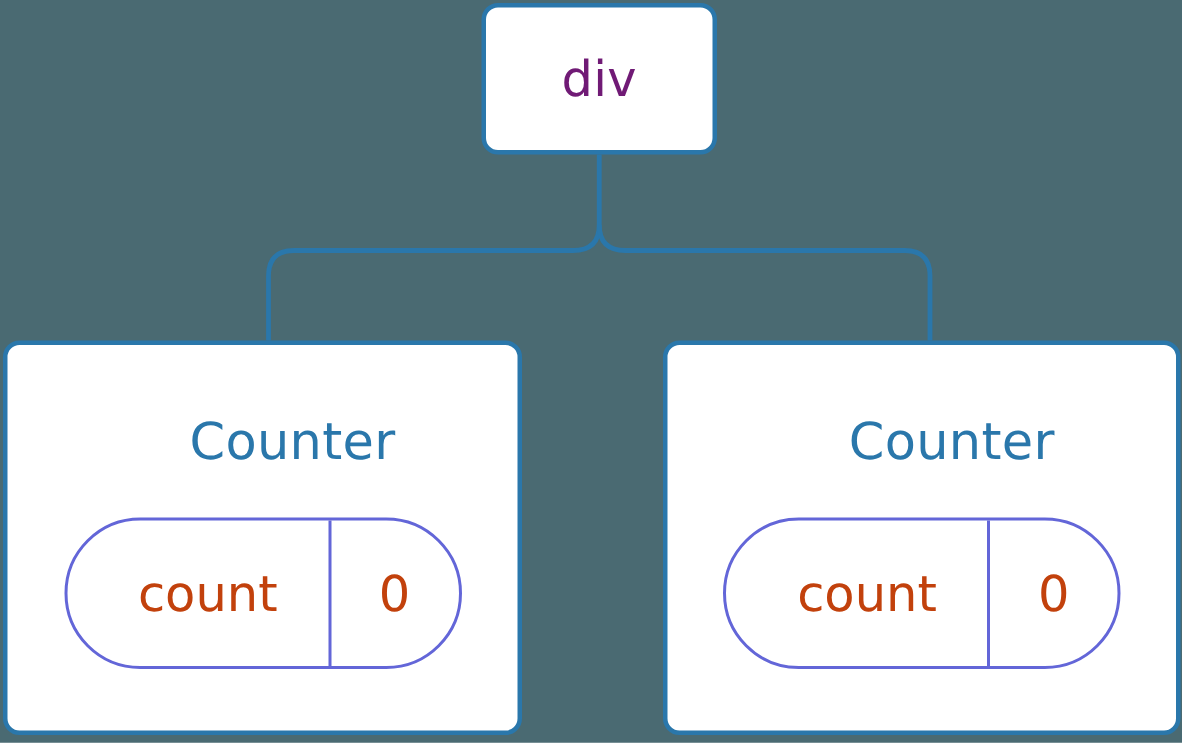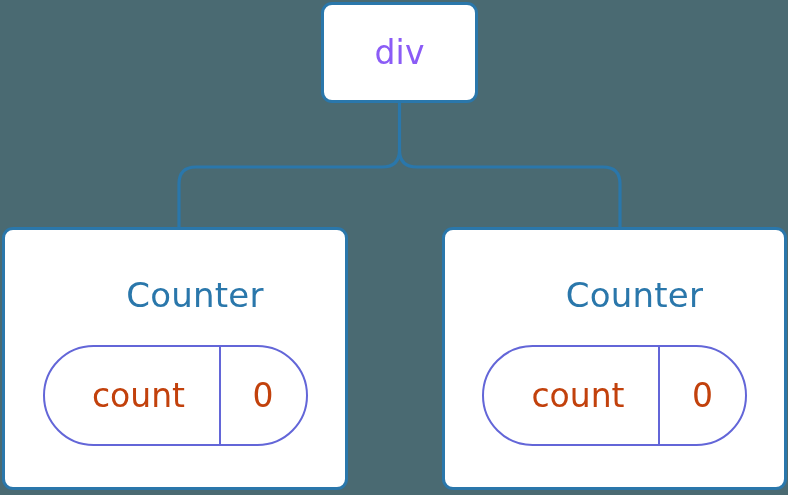--- a/index.html
+++ b/index.html
@@ -44,21 +44,21 @@
   #node-root {
     left: 321px;
     top: 2px;
     width: 157px;
     height: 101px;
     display: flex;
     align-items: center;
     justify-content: center;
   }
   .root-label {
-    color: #8b5cf6;
+    color: #701a75;
     font-size: 33px;
     line-height: 1;
     letter-spacing: 0.2px;
   }
 
   
   .child-box {
     top: 227px;
     height: 263px;
     display: flex;

